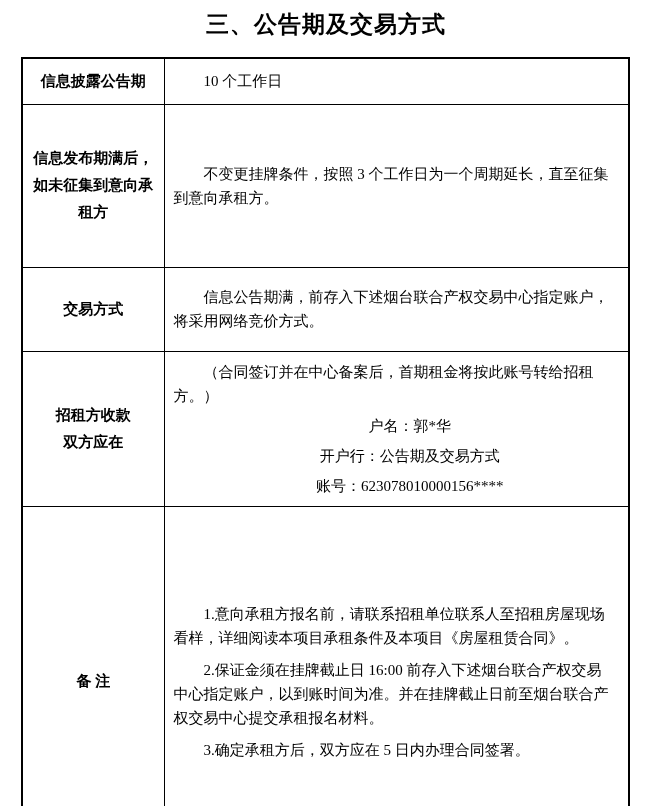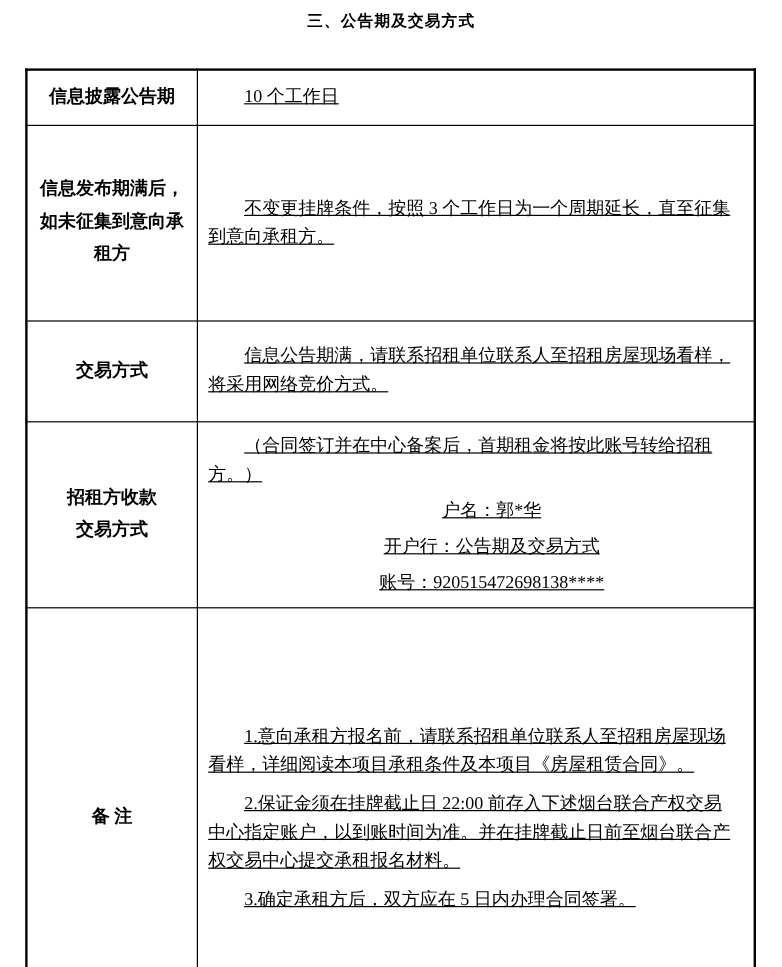--- a/index.html
+++ b/index.html
@@ -12,21 +12,21 @@
     font-family: "Liberation Serif", "DejaVu Serif", serif;
     color: #000000;
     overflow: hidden;
   }
   .doc-title {
     position: absolute;
     top: 9px;
     left: 0;
     width: 652px;
     text-align: center;
-    font-size: 13px;
+    font-size: 23px;
     font-weight: bold;
     letter-spacing: 1px;
     color: #000000;
   }
   table.info-table {
     position: absolute;
     left: 21px;
     top: 57px;
     width: 609px;
     border-collapse: collapse;
@@ -44,21 +44,20 @@
     width: 142px;
     text-align: center;
     font-weight: bold;
     white-space: pre-line;
     line-height: 27px;
     padding: 2px 8px;
   }
   td.value-cell {
     padding: 4px 12px 4px 9px;
     line-height: 24px;
-    text-decoration: underline;
   }
   .row-1 td { height: 46px; }
   .row-2 td { height: 163px; }
   .row-3 td { height: 84px; }
   .row-4 td { height: 155px; margin-left: 31px; }
   .row-5 td { height: 352px; }
   p.para {
     text-indent: 30px;
     line-height: 24px;
   }
@@ -92,39 +91,39 @@
 如未征集到意向承
 租方</td>
         <td class="value-cell">
           <p class="para">不变更挂牌条件，按照 3 个工作日为一个周期延长，直至征集到意向承租方。</p>
         </td>
       </tr>
 
       <tr class="row-3">
         <td class="label-cell">交易方式</td>
         <td class="value-cell">
-          <p class="para">信息公告期满，请联系招租单位联系人至招租房屋现场看样，将采用网络竞价方式。</p>
+          <p class="para">信息公告期满，前存入下述烟台联合产权交易中心指定账户，将采用网络竞价方式。</p>
         </td>
       </tr>
 
       <tr class="row-4">
         <td class="label-cell">招租方收款
-交易方式</td>
+双方应在</td>
         <td class="value-cell">
           <p class="para">（合同签订并在中心备案后，首期租金将按此账号转给招租方。）</p>
           <p class="acct-line">户名：郭*华</p>
           <p class="acct-line">开户行：公告期及交易方式</p>
-          <p class="acct-line">账号：920515472698138****</p>
+          <p class="acct-line">账号：623078010000156****</p>
         </td>
       </tr>
 
       <tr class="row-5">
         <td class="label-cell">备 注</td>
         <td class="value-cell">
           <p class="para">1.意向承租方报名前，请联系招租单位联系人至招租房屋现场看样，详细阅读本项目承租条件及本项目《房屋租赁合同》。</p>
-          <p class="para">2.保证金须在挂牌截止日 22:00 前存入下述烟台联合产权交易中心指定账户，以到账时间为准。并在挂牌截止日前至烟台联合产权交易中心提交承租报名材料。</p>
+          <p class="para">2.保证金须在挂牌截止日 16:00 前存入下述烟台联合产权交易中心指定账户，以到账时间为准。并在挂牌截止日前至烟台联合产权交易中心提交承租报名材料。</p>
           <p class="para">3.确定承租方后，双方应在 5 日内办理合同签署。</p>
         </td>
       </tr>
     </tbody>
   </table>
 
 </div>
 
 </body></html>

